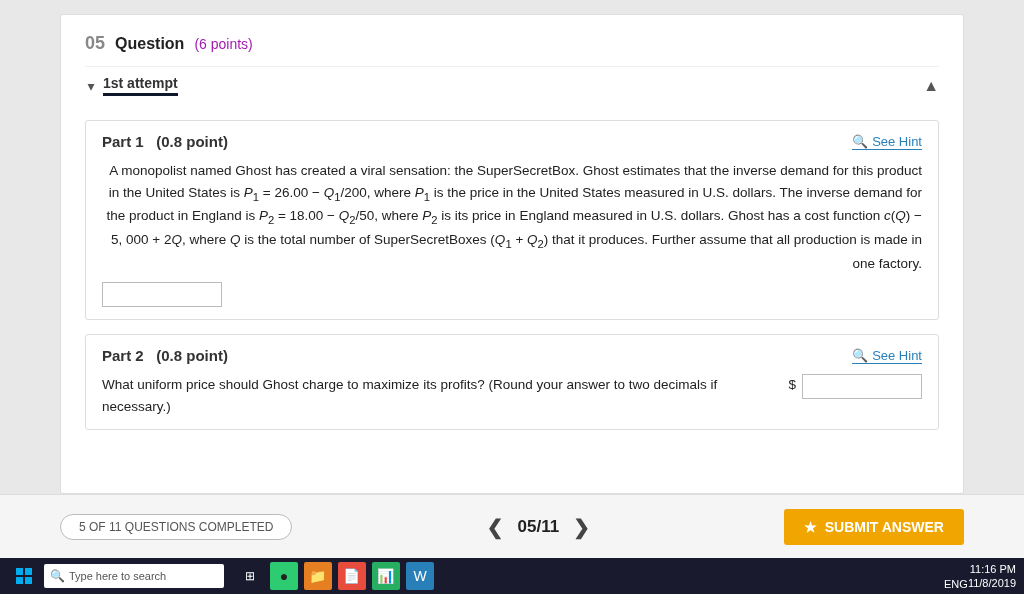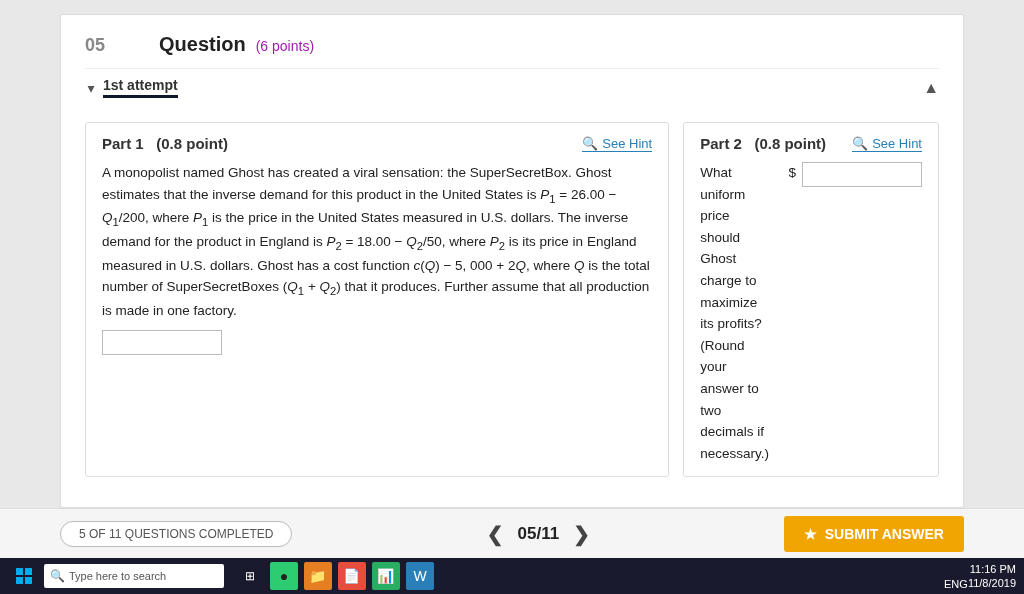--- a/index.html
+++ b/index.html
@@ -41,24 +41,23 @@
       margin-bottom: 12px;
     }
 
     .question-number {
       font-size: 18px;
       font-weight: bold;
       color: #888;
     }
 
     .question-title {
-      font-size: 20px;
+      font-size: 16px;
       font-weight: bold;
       color: #222;
-      margin-left: 44px;
     }
 
     .question-points {
       font-size: 14px;
       color: #a21caf;
     }
 
     .attempt-section {
       border-top: 1px solid #eee;
       padding-top: 8px;
@@ -96,21 +95,21 @@
     }
 
     .arrow-up-icon {
       color: #555;
       cursor: pointer;
       font-size: 16px;
     }
 
     .parts-container {
       display: flex;
-      flex-direction: row;
+      flex-direction: column;
       gap: 14px;
       overflow: hidden;
       margin-top: 24px;
     }
 
     .part-section {
       border: 1px solid #ddd;
       border-radius: 3px;
       padding: 12px 16px;
     }
@@ -143,20 +142,21 @@
     }
 
     .part-body {
       font-size: 13.5px;
       line-height: 1.6;
       color: #222;
     }
 
     .part-body p {
       margin-bottom: 8px;
+      text-align: right;
     }
 
     .answer-input {
       border: 1px solid #bbb;
       padding: 4px 6px;
       font-size: 13px;
       width: 120px;
       outline: none;
     }
 
@@ -170,21 +170,21 @@
 
     .dollar-row {
       display: flex;
       align-items: flex-start;
       gap: 6px;
     }
 
     .bottom-bar {
       background: #f5f5f5;
       border-top: 1px solid #ddd;
-      height: 50px;
+      height: 64px;
       display: flex;
       align-items: center;
       justify-content: space-between;
       padding: 0 60px;
     }
 
     .progress-pill {
       background: #fff;
       border: 1px solid #bbb;
       border-radius: 20px;

